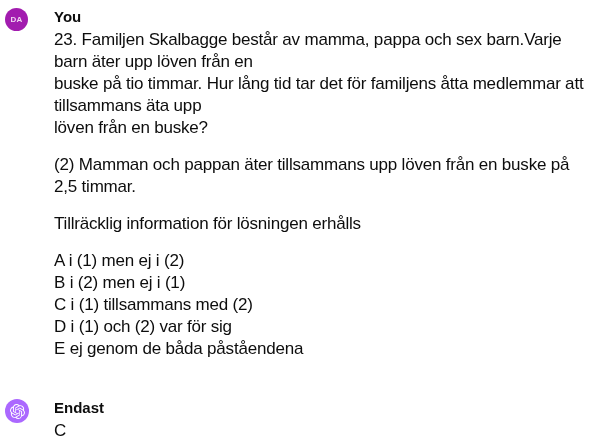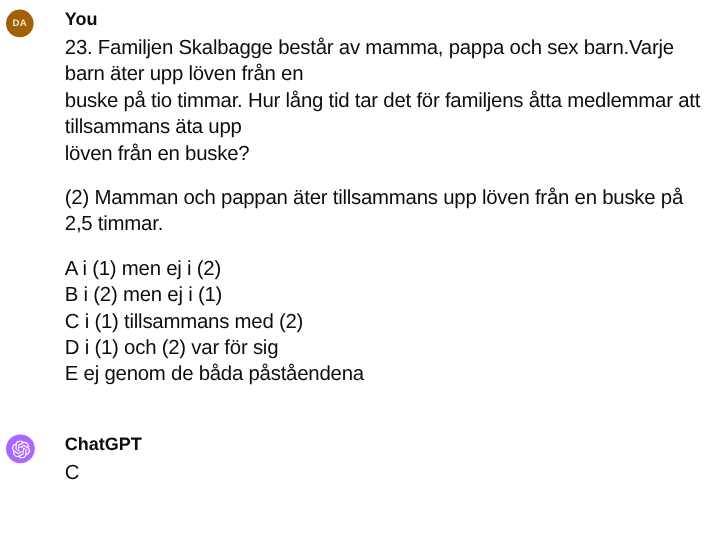--- a/index.html
+++ b/index.html
@@ -28,21 +28,21 @@
   }
   .avatar {
     border-radius: 50%;
     display: flex;
     align-items: center;
     justify-content: center;
   }
   .avatar.user {
     width: 23px;
     height: 23px;
-    background: #a16207;
+    background: #a21caf;
     justify-content: center;
   }
   .avatar.user .initials {
     font-size: 8px;
     font-weight: 700;
     letter-spacing: 0.3px;
     color: rgba(255, 255, 255, 0.82);
     line-height: 1;
     user-select: none;
   }
@@ -92,40 +92,41 @@
         <span class="initials">DA</span>
       </div>
     </div>
     <div class="content-col">
       <div class="author">You</div>
       <div class="msg-body">
         <p class="first">23. Familjen Skalbagge består av mamma, pappa och sex barn.Varje barn äter upp löven från en
 buske på tio timmar. Hur lång tid tar det för familjens åtta medlemmar att tillsammans äta upp
 löven från en buske?</p>
         <p>(2) Mamman och pappan äter tillsammans upp löven från en buske på 2,5 timmar.</p>
+        <p>Tillräcklig information för lösningen erhålls</p>
         <p>A i (1) men ej i (2)
 B i (2) men ej i (1)
 C i (1) tillsammans med (2)
 D i (1) och (2) var för sig
 E ej genom de båda påståendena</p>
       </div>
     </div>
   </div>
 
   <div class="message assistant-msg">
     <div class="avatar-col">
       <div class="avatar assistant">
         <span>
           <svg viewBox="0 0 24 24" fill="#FFFFFF" xmlns="http://www.w3.org/2000/svg">
             <path d="M22.2819 9.8211a5.9847 5.9847 0 0 0-.5157-4.9108 6.0462 6.0462 0 0 0-6.5098-2.9A6.0651 6.0651 0 0 0 4.9807 4.1818a5.9847 5.9847 0 0 0-3.9977 2.9 6.0462 6.0462 0 0 0 .7427 7.0966 5.98 5.98 0 0 0 .511 4.9107 6.051 6.051 0 0 0 6.5146 2.9001A5.9847 5.9847 0 0 0 13.2599 24a6.0557 6.0557 0 0 0 5.7718-4.2058 5.9894 5.9894 0 0 0 3.9977-2.9001 6.0557 6.0557 0 0 0-.7475-7.073zM13.2599 22.4291a4.4755 4.4755 0 0 1-2.8764-1.0408l.1419-.0804 4.7783-2.7582a.7948.7948 0 0 0 .3927-.6813v-6.7369l2.02 1.1686a.071.071 0 0 1 .038.0567v5.5826a4.504 4.504 0 0 1-4.4945 4.4944zm-9.6607-4.1254a4.4708 4.4708 0 0 1-.5346-3.0137l.142.0852 4.783 2.7582a.7712.7712 0 0 0 .7806 0l5.8428-3.3685v2.3324a.0804.0804 0 0 1-.0332.0615L9.74 19.9502a4.4992 4.4992 0 0 1-6.1408-1.6465zM2.3408 7.8956a4.485 4.485 0 0 1 2.3655-1.9728V11.6a.7664.7664 0 0 0 .3879.6765l5.8144 3.3543-2.0201 1.1685a.0757.0757 0 0 1-.071 0l-4.8303-2.7865A4.504 4.504 0 0 1 2.3408 7.8956zm16.5963 3.8558L13.1038 8.364 15.1192 7.2a.0757.0757 0 0 1 .071 0l4.8303 2.7913a4.4944 4.4944 0 0 1-.6765 8.1042v-5.6772a.79.79 0 0 0-.407-.667zm2.0107-3.0231l-.142-.0852-4.7735-2.7818a.7759.7759 0 0 0-.7854 0L9.409 9.2297V6.8974a.0662.0662 0 0 1 .0284-.0615l4.8303-2.7866a4.4992 4.4992 0 0 1 6.6802 4.66zM8.3065 12.863l-2.02-1.1638a.0804.0804 0 0 1-.038-.0567V6.0742a4.4992 4.4992 0 0 1 7.3757-3.4537l-.142.0805L8.704 5.459a.7948.7948 0 0 0-.3927.6813zm1.0976-2.3654l2.602-1.4998 2.6069 1.4998v2.9994l-2.5974 1.4997-2.6067-1.4997z"></path>
           </svg>
         </span>
       </div>
     </div>
     <div class="content-col">
-      <div class="author">ChatGPT</div>
+      <div class="author">Endast</div>
       <div class="msg-body">
         <p class="first">C</p>
       </div>
     </div>
   </div>
 
 </div>
 
 </body></html>

